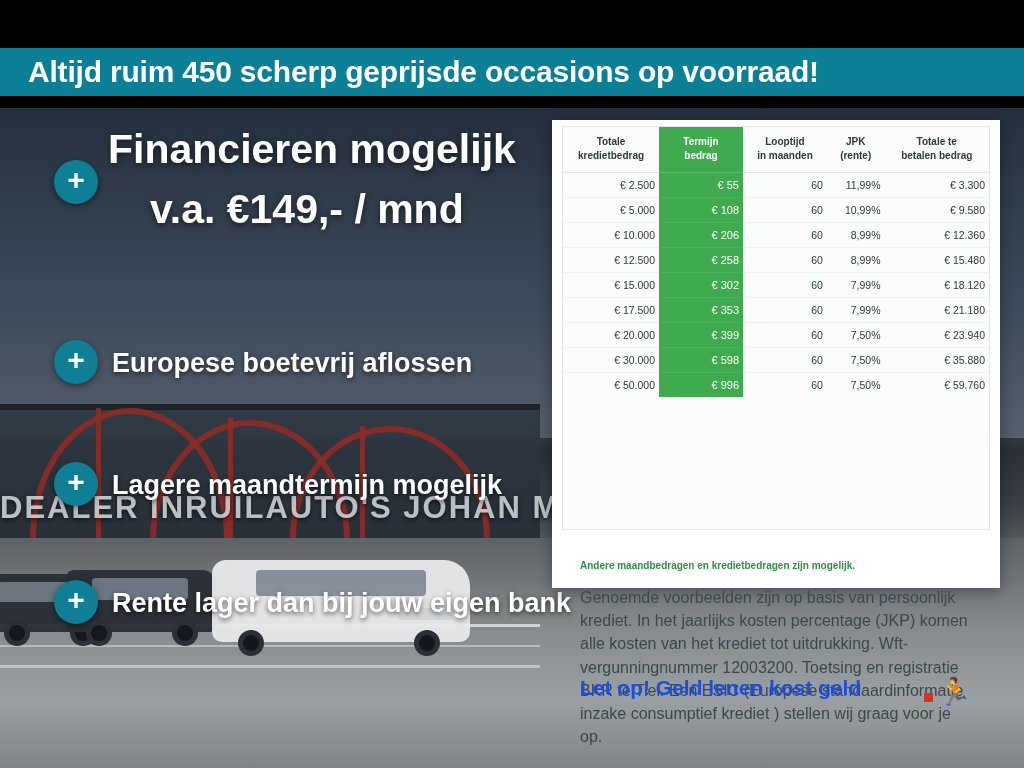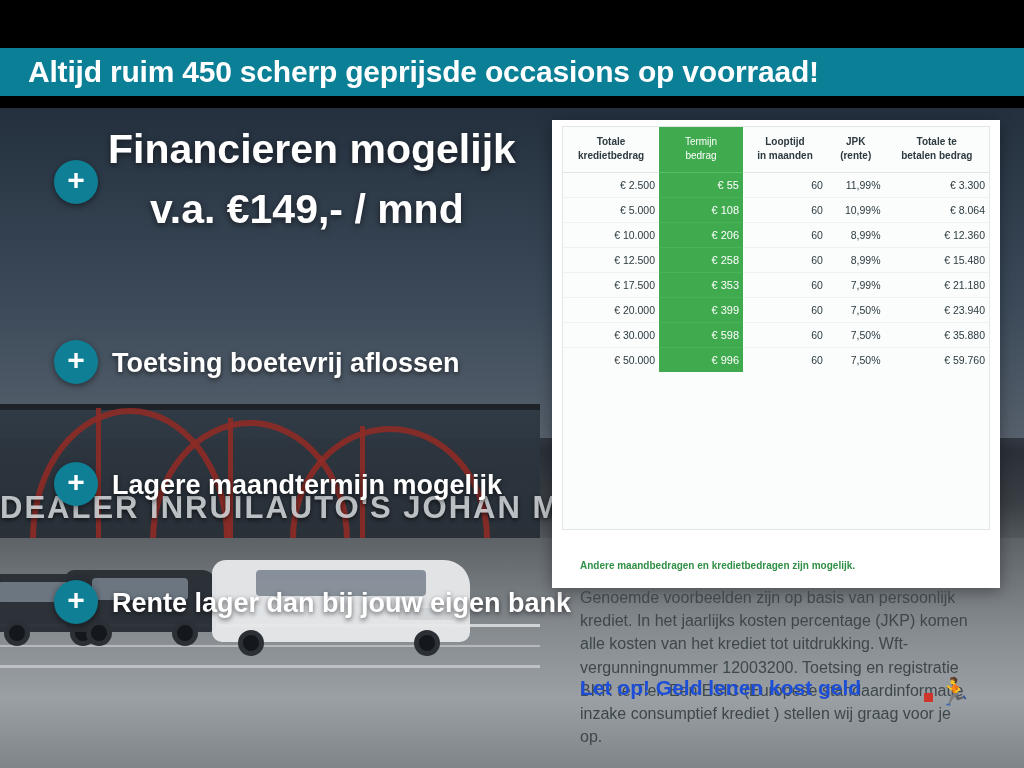--- a/index.html
+++ b/index.html
@@ -188,21 +188,21 @@
     text-align: right;
     border-bottom: 1px solid #eef2f3;
     white-space: nowrap;
   }
   table.rate tr td:first-child, table.rate tr th:first-child { width: 96px; }
   table.rate th.hl, table.rate td.hl {
     background: #3faa4e; color: #ffffff; font-weight: normal;
     width: 84px;
     border-bottom: 1px solid #47b457;
   }
-  table.rate th.hl { font-weight: normal; border-bottom: 1px solid #58bf66; }
+  table.rate th.hl { font-weight: bold; border-bottom: 1px solid #58bf66; }
   table.rate td.hl { font-size: 11px; padding-left: 9px; }
   table.rate tr:last-child td { border-bottom: none; }
 
   .note-title {
     position: absolute; left: 28px; top: 440px;
     font-size: 10px; font-weight: bold; color: #2f8f45;
     white-space: nowrap;
   }
   .note-body {
     position: absolute; left: 28px; top: 466px; width: 390px;
@@ -269,21 +269,21 @@
   <div class="headline">Financieren mogelijk</div>
   <div class="headline2">v.a. €149,- / mnd</div>
 
   <div class="bullet" style="left:54px; top:160px;">
     <span>+</span>
   </div>
 
   <div class="bullet" style="left:54px; top:340px;">
     <span>+</span>
   </div>
-  <div class="feat-text" style="left:112px; top:348px;">Toetsing boetevrij aflossen</div>
+  <div class="feat-text" style="left:112px; top:348px;">Europese boetevrij aflossen</div>
 
   <div class="bullet" style="left:54px; top:462px;">
     <span>+</span>
   </div>
   <div class="feat-text" style="left:112px; top:470px;">Lagere maandtermijn mogelijk</div>
 
   <div class="bullet" style="left:54px; top:580px;">
     <span>+</span>
   </div>
   <div class="feat-text" style="left:112px; top:588px;">Rente lager dan bij jouw eigen bank</div>
@@ -322,35 +322,42 @@
             <td class="hl">€ 55</td>
             <td>60</td>
             <td>11,99%</td>
             <td>€ 3.300</td>
           </tr>
           <tr>
             <td>€ 5.000</td>
             <td class="hl">€ 108</td>
             <td>60</td>
             <td>10,99%</td>
-            <td>€ 8.064</td>
+            <td>€ 9.580</td>
           </tr>
           <tr>
             <td>€ 10.000</td>
             <td class="hl">€ 206</td>
             <td>60</td>
             <td>8,99%</td>
             <td>€ 12.360</td>
           </tr>
           <tr>
             <td>€ 12.500</td>
             <td class="hl">€ 258</td>
             <td>60</td>
             <td>8,99%</td>
             <td>€ 15.480</td>
+          </tr>
+          <tr>
+            <td>€ 15.000</td>
+            <td class="hl">€ 302</td>
+            <td>60</td>
+            <td>7,99%</td>
+            <td>€ 18.120</td>
           </tr>
           <tr>
             <td>€ 17.500</td>
             <td class="hl">€ 353</td>
             <td>60</td>
             <td>7,99%</td>
             <td>€ 21.180</td>
           </tr>
           <tr>
             <td>€ 20.000</td>

